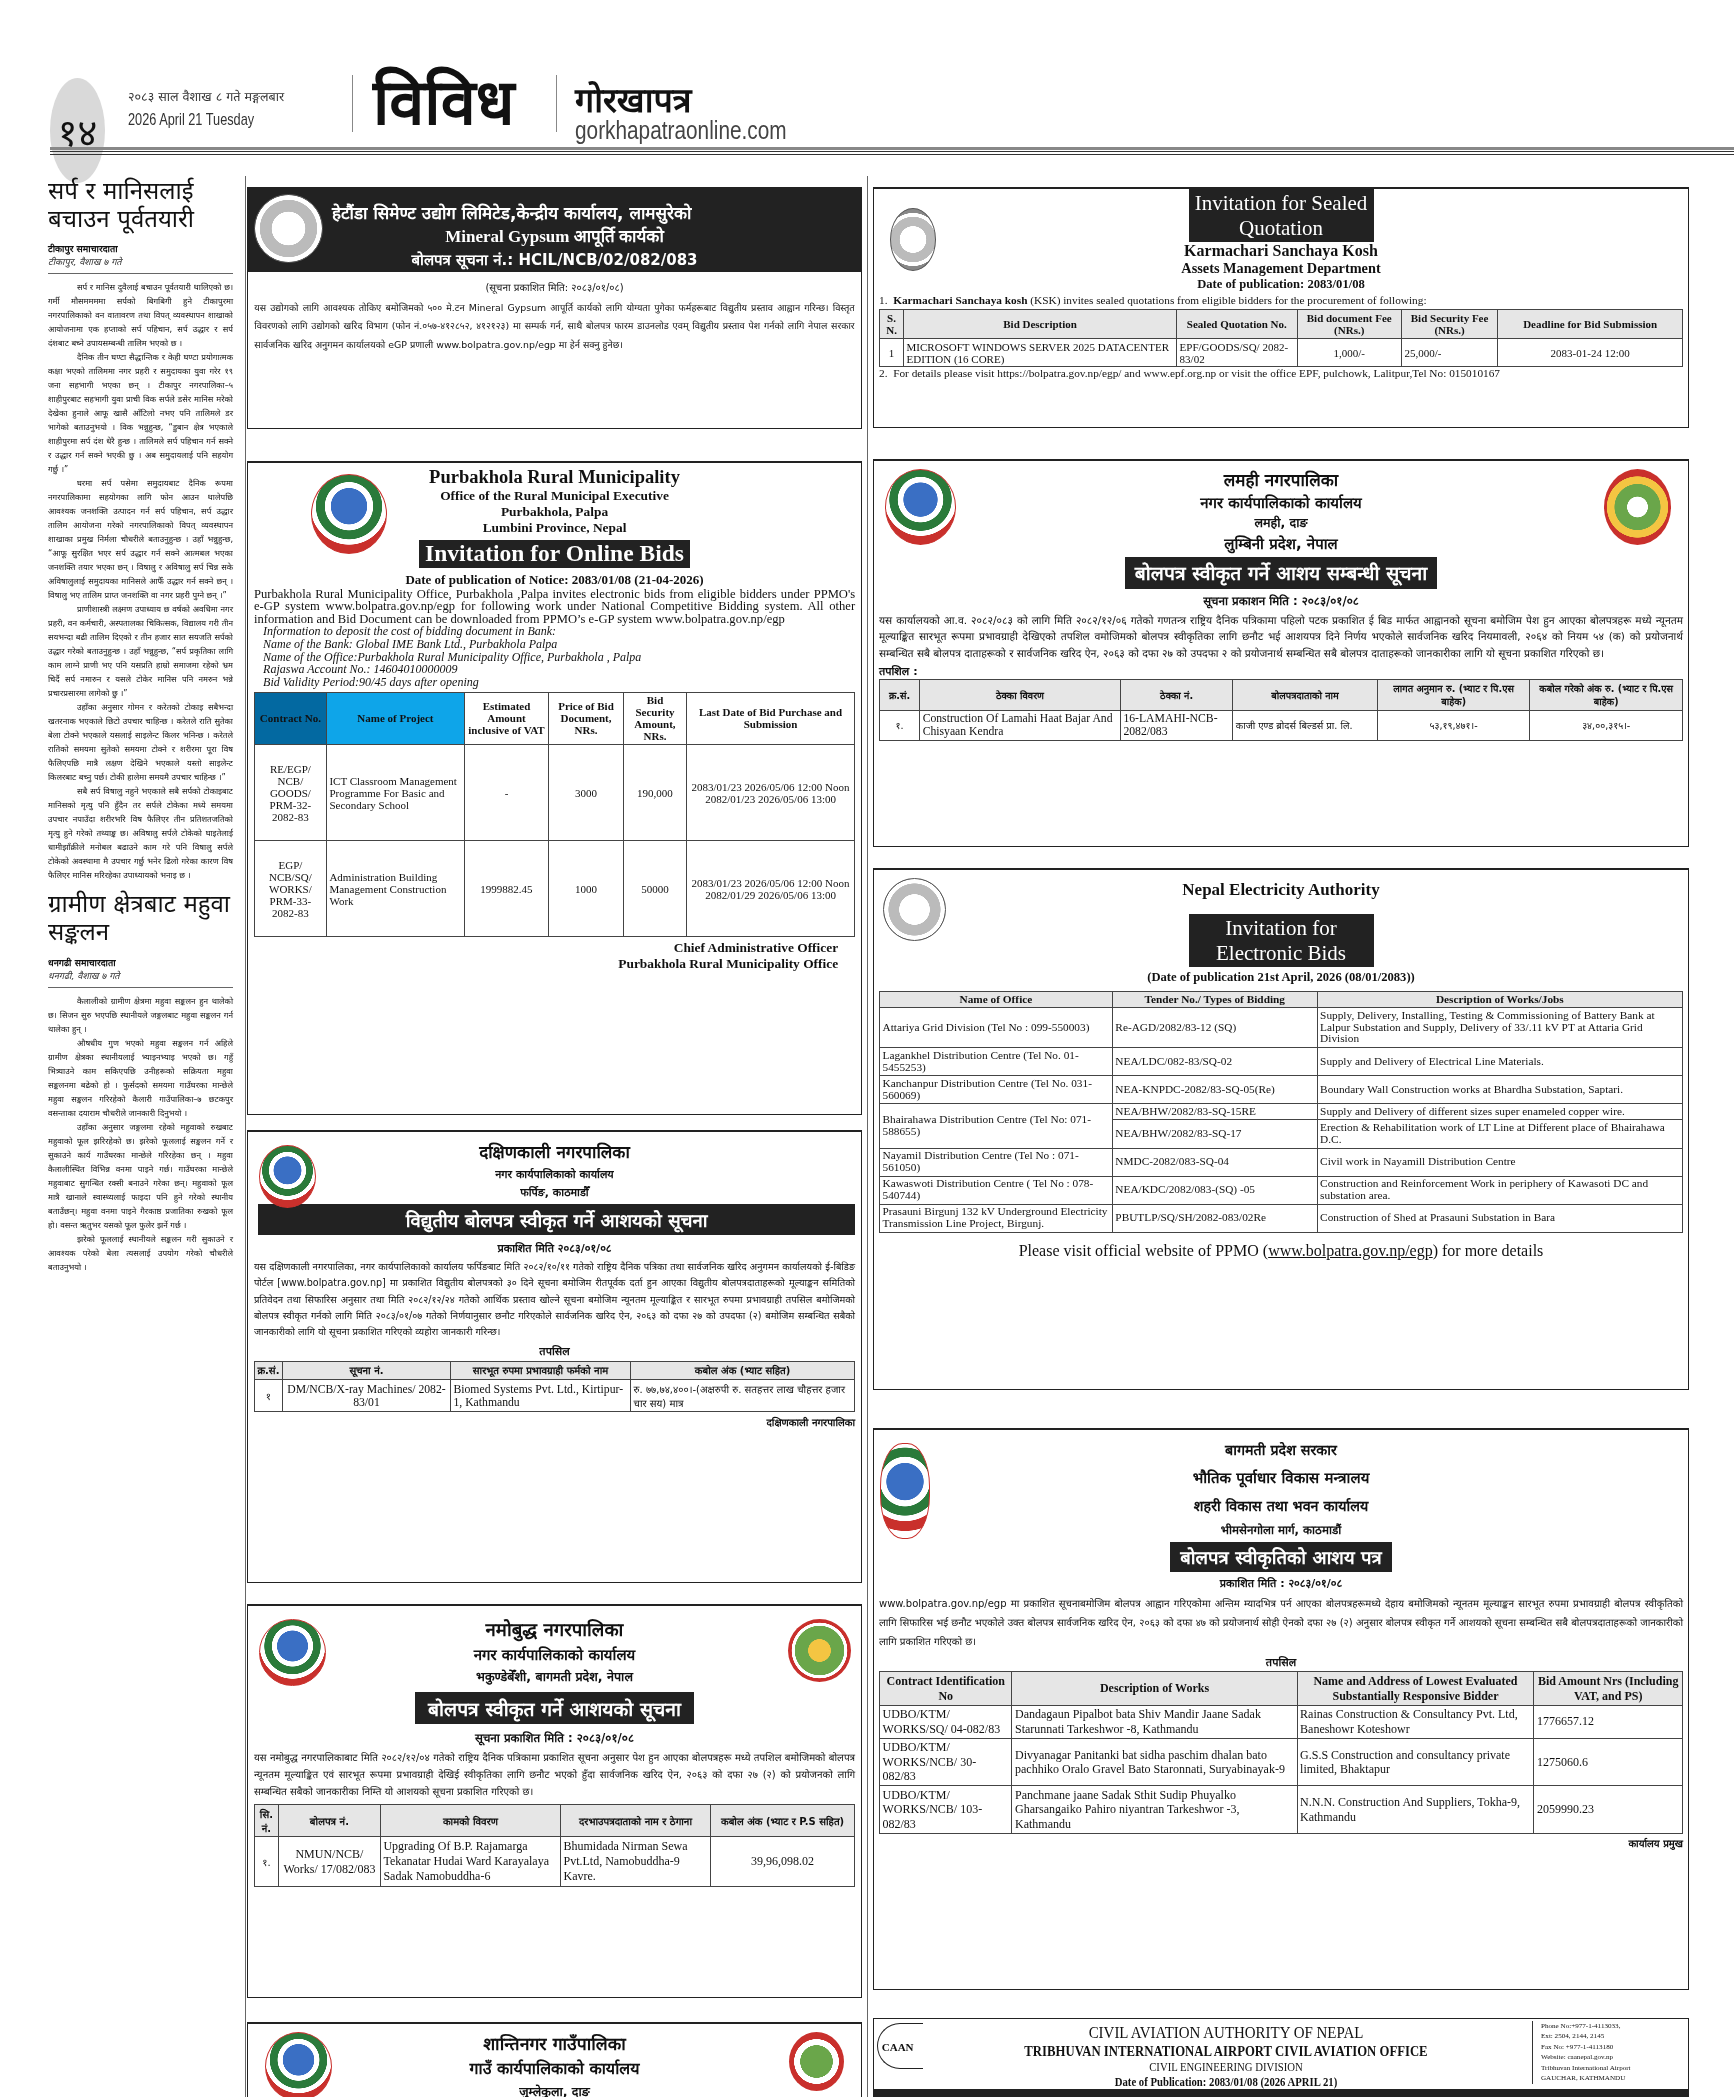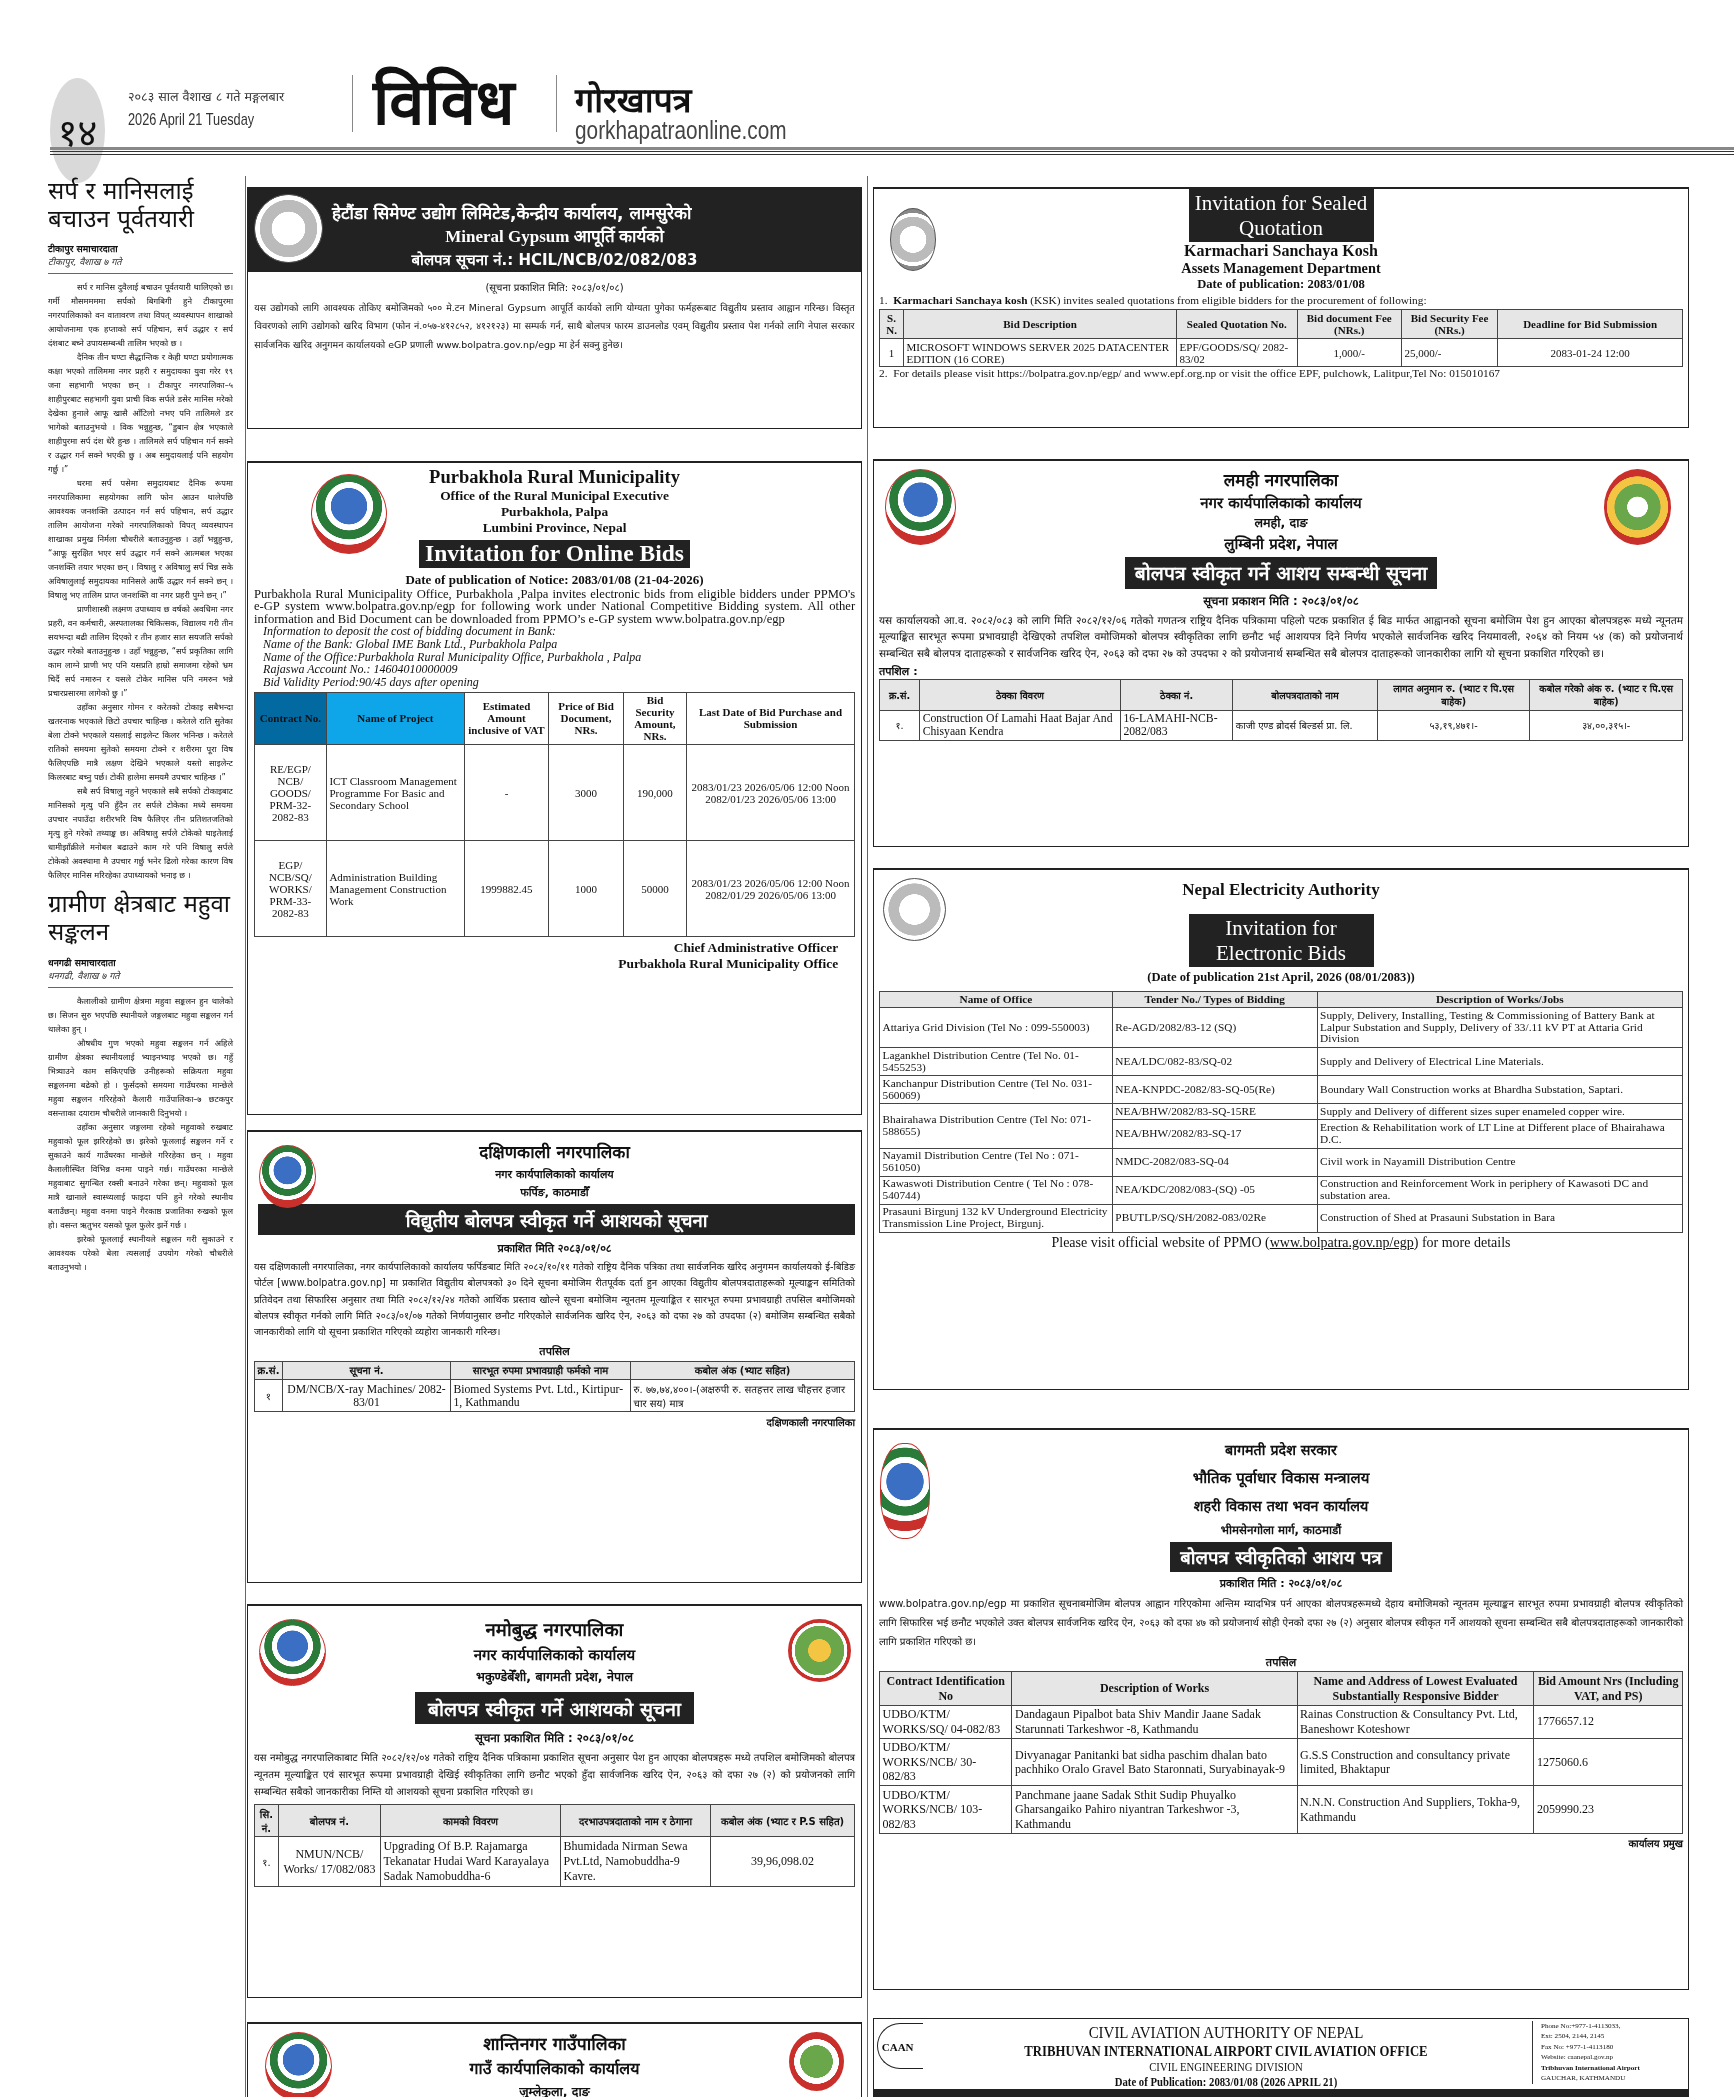--- a/index.html
+++ b/index.html
@@ -320,21 +320,21 @@
           <td>NEA/KDC/2082/083-(SQ) -05</td>
           <td>Construction and Reinforcement Work in periphery of Kawasoti DC and substation area.</td>
         </tr>
     <tr>
           <td>Prasauni Birgunj 132 kV Underground Electricity Transmission Line Project, Birgunj.</td>
           <td>PBUTLP/SQ/SH/2082-083/02Re</td>
           <td>Construction of Shed at Prasauni Substation in Bara</td>
         </tr>
   </tbody>
     </table>
-  <div class="ctr" style="font-size:14px;margin-top:2px"><span>Please visit official website  of PPMO (</span><u>www.bolpatra.gov.np/egp</u><span>) for more details</span></div>
+  <div class="ctr" style="font-size:16px;margin-top:9px"><span>Please visit official website  of PPMO (</span><u>www.bolpatra.gov.np/egp</u><span>) for more details</span></div>
 </div>
 
 <div class="abs ad dev" style="left:873px;top:1428px;width:816px;height:562px;padding:4.2px 5px;border-left-width:0.8px">
   <div class="logo emblem" style="left:6.3px;top:12.6px;width:50px;height:96px;border-radius:45%"></div>
   <div class="ctr" style="font-size:14.3px;font-weight:bold;margin-top:5.9px">बागमती प्रदेश सरकार</div>
   <div class="ctr" style="font-size:15px;font-weight:bold;margin-top:8.4px">भौतिक पूर्वाधार विकास मन्त्रालय</div>
   <div class="ctr" style="font-size:14.3px;font-weight:bold;margin-top:8.4px">शहरी विकास तथा भवन कार्यालय</div>
   <div class="ctr" style="font-size:11.7px;font-weight:bold;margin-top:5.9px">भीमसेनगोला मार्ग, काठमाडौं</div>
   <div style="text-align:center;margin-top:5px"><span class="blackbar" style="display:inline-block;font-size:18.5px;padding:2.5px 10px">बोलपत्र स्वीकृतिको आशय पत्र</span></div>
   <div class="ctr" style="font-size:11px;font-weight:bold;margin:3.4px 0">प्रकाशित मिति : २०८३/०१/०८</div>
@@ -378,20 +378,20 @@
       <div style="font-size:17.6px;transform:scaleX(.85)">CIVIL AVIATION AUTHORITY OF NEPAL</div>
       <div style="font-size:15px;font-weight:bold;transform:scaleX(.85)">TRIBHUVAN INTERNATIONAL AIRPORT CIVIL AVIATION OFFICE</div>
       <div style="font-size:12.6px;transform:scaleX(.85)">CIVIL ENGINEERING DIVISION</div>
       <div style="font-size:12.6px;font-weight:bold;transform:scaleX(.85)">Date of Publication: 2083/01/08 (2026 APRIL 21)</div>
     </div>
     <div class="abs" style="left:658px;top:1.7px;border-left:0.8px solid #333;padding-left:8px;font-size:7.1px;line-height:10.5px;width:155px">
       <div>Phone No:+977-1-4113033,</div>
       <div>Ext: 2504,  2144, 2145</div>
       <div>Fax No: +977-1-4113180</div>
       <div>Website: caanepal.gov.np</div>
-      <div style="font-weight:bold">Tribhuvan International Airport</div>
+      <div style="font-weight:normal">Tribhuvan International Airport</div>
       <div>GAUCHAR, KATHMANDU</div>
     </div>
   </div>
   <div class="blackbar" style="font-size:22px;padding:4.2px 0;margin-top:3.4px;font-weight:normal">NOTICE OF FINANCIAL BID OPENING</div>
 
 </div>
 
 
 </body></html>

